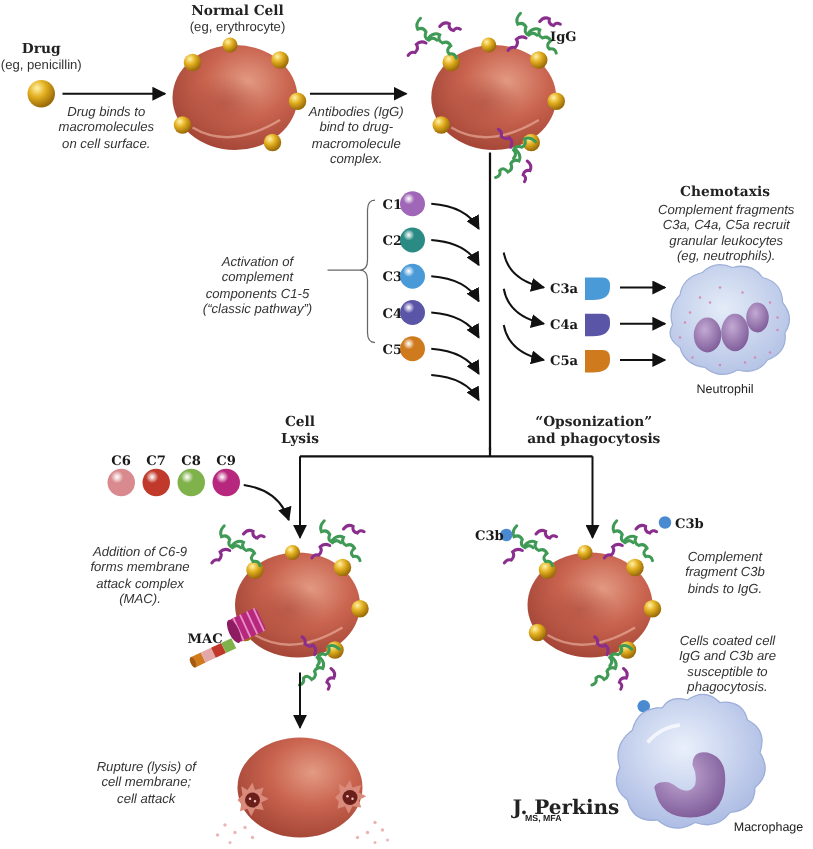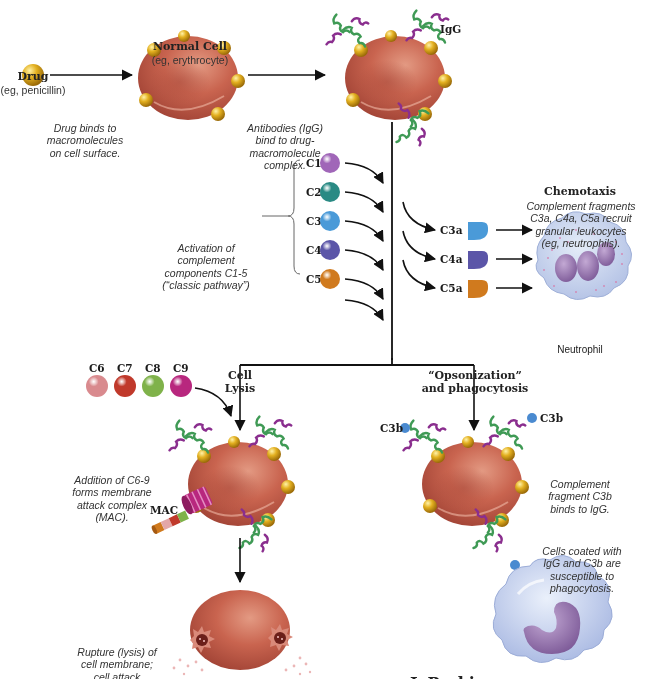--- a/index.html
+++ b/index.html
@@ -1,18 +1,18 @@
 <!DOCTYPE html>
 <html><head>
 <meta charset="utf-8">
 <style>
   html, body { margin: 0; padding: 0; background: #ffffff; }
   body { width: 650px; height: 679px; position: relative; overflow: hidden; font-family: "DejaVu Serif", serif; }
   #stage { position: absolute; left: 0; top: 0; width: 650px; height: 679px; }
-  .txt { position: absolute; color: #222; line-height: 1.18; margin-top: 38px; }
+  .txt { position: absolute; color: #222; line-height: 1.18; }
   .bold { font-weight: bold; font-family: "DejaVu Serif", serif; font-size: 11px; }
   .ital { font-style: italic; font-family: "Liberation Sans", sans-serif; font-size: 10.5px; color: #333; }
   .plain { font-family: "Liberation Sans", sans-serif; font-size: 10px; color: #222; }
   .sub { font-family: Liberation Sans, sans-serif; font-size: 10.5px; color: #333; }
   .center { text-align: center; }
   svg text { font-family: "DejaVu Serif", serif; font-weight: bold; font-size: 10.5px; fill: #1a1a1a; }
 </style>
 </head>
 <body>
 
@@ -342,21 +342,21 @@
   <div>cell attack</div>
 </div>
 
 <div class="txt ital center" style="left:540px;top:440px;width:80px;">
   <div>Complement</div>
   <div>fragment C3b</div>
   <div>binds to IgG.</div>
 </div>
 
 <div class="txt ital center" style="left:532px;top:507px;width:100px;">
-  <div>Cells coated with</div>
+  <div>Cells coated cell</div>
   <div>IgG and C3b are</div>
   <div>susceptible to</div>
   <div>phagocytosis.</div>
 </div>
 
 <div class="txt plain" style="left:587px;top:657px;">Macrophage</div>
 
 <div class="txt bold" style="left:410px;top:637px;font-size:16px;">J. Perkins</div>
 <div class="txt" style="left:420px;top:652px;font-family:'Liberation Sans',sans-serif;font-weight:bold;font-size:7px;">MS, MFA</div>
 

